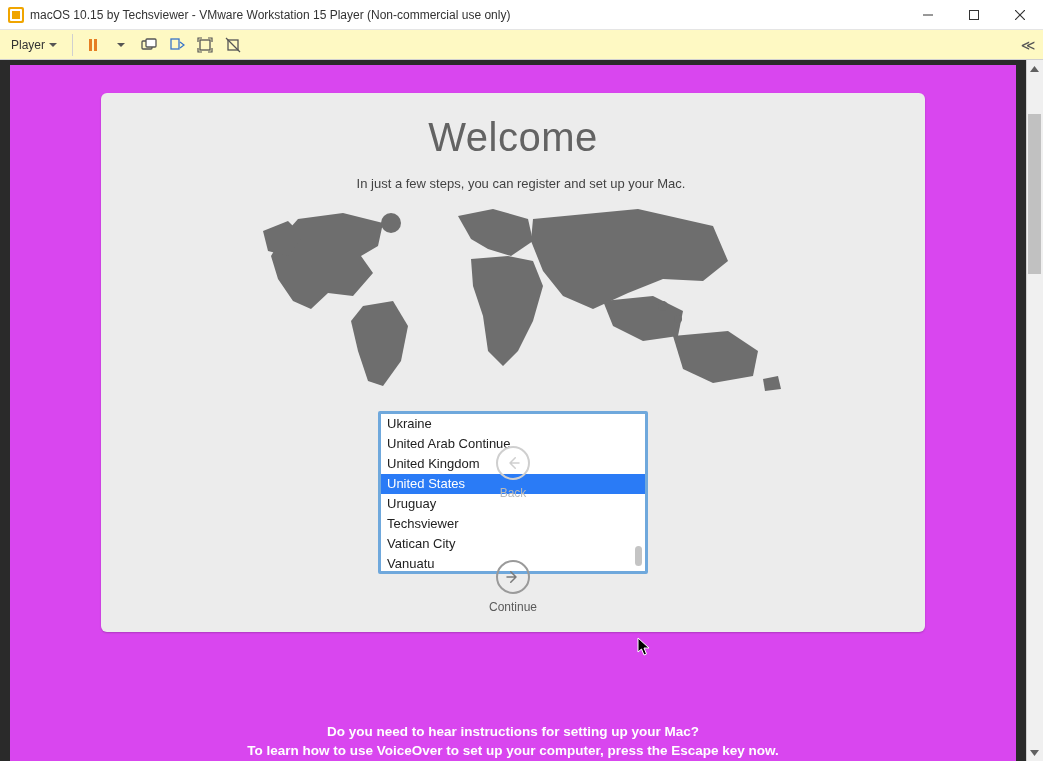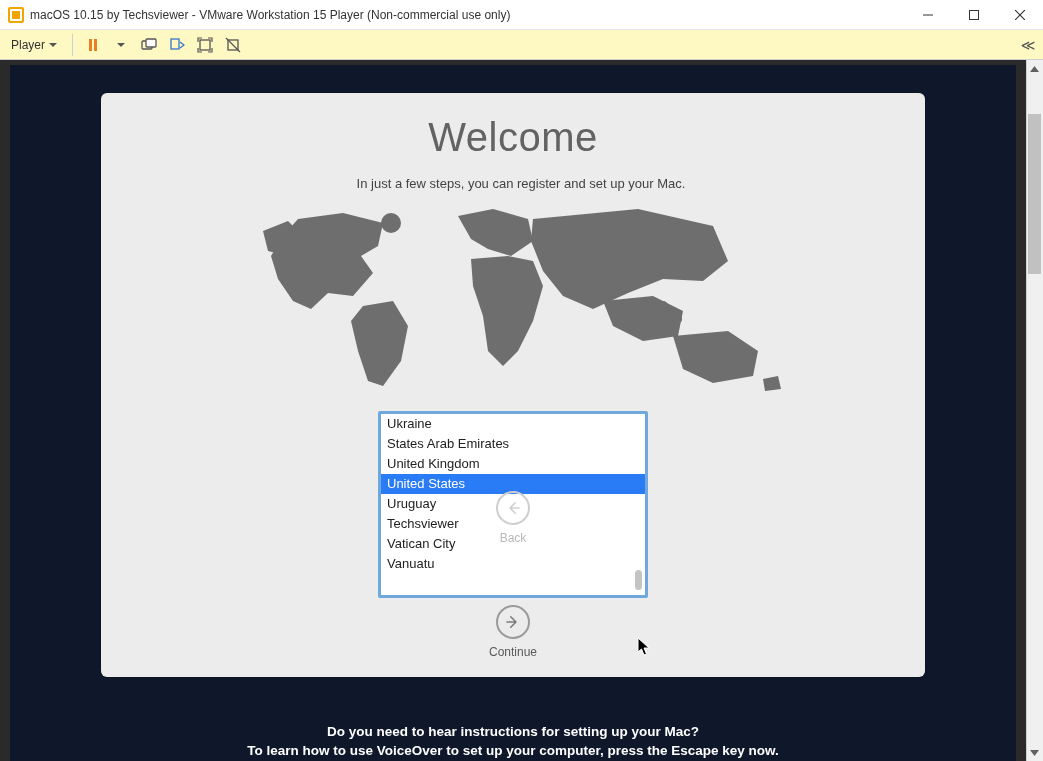--- a/index.html
+++ b/index.html
@@ -35,37 +35,37 @@
   .vm-viewport {
     height: calc(761px - 60px); background: #2a2a2a; position: relative; overflow:hidden;
   }
   .vm-scrollbar-track { position:absolute; right:0; top:0; bottom:0; width:17px; background:#f0f0f0; border-left:1px solid #d0d0d0;}
   .vm-scrollbar-thumb { position:absolute; right:2px; top:54px; width:13px; height:160px; background:#c1c1c1; border-radius:0;}
   .vm-scroll-arrow { position:absolute; right:0; width:17px; height:17px; display:flex; align-items:center; justify-content:center; color:#606060;}
   .vm-scroll-arrow.up { top:0; } .vm-scroll-arrow.down{ bottom:0;}
 
   .vm-inner {
     position:absolute; left:10px; right:27px; top:5px; bottom:0;
-    background:#0f172a; display:flex; flex-direction:column; align-items:center;
+    background:#d946ef; display:flex; flex-direction:column; align-items:center;gap:45px;
   }
 
   
   .setup-card {
     margin-top: 28px; width: 824px; height: 600px; background:#ececec;
     border-radius:6px; box-shadow:0 1px 2px rgba(0,0,0,.2);
     display:flex; flex-direction:column; align-items:center; position:relative;
   }
   .welcome-title { font-size:40px; font-weight:400; color:#636363; margin-top:22px; letter-spacing:.5px;}
   .welcome-sub { font-size:13px; color:#434343; margin-top:16px;padding-left:16px; }
 
   .world-map { width: 560px; height: 200px; margin-top: 10px; }
   .world-map svg { width:100%; height:100%; }
 
   .country-list-box {
-    margin-top: 10px; width: 270px; height: 187px; background:#fff;
+    margin-top: 10px; width: 270px; height: 163px; background:#fff;
     border:3px solid #6fa8dc; border-radius:2px; position:relative; overflow:hidden;
   }
   .country-list { list-style:none; width:100%; font-size:13px; color:#222; }
   .country-list li { padding:1px 6px 1px 6px; height:20px; line-height:18px; cursor:default;}
   .country-list li.selected { background:#2a7bf6; color:#fff; }
   .list-scroll-thumb { position:absolute; right:3px; bottom:5px; width:7px; height:20px; background:#c4c4c4; border-radius:4px;}
 
   .nav-row { position:absolute; bottom:18px; left:0; right:0; display:flex; justify-content:center; gap:60px;flex-direction:column;}
   .nav-btn { display:flex; flex-direction:column; align-items:center; gap:6px; font-size:12px; }
   .nav-btn .circle { width:34px; height:34px; border-radius:50%; border:2px solid #9a9a9a; display:flex; align-items:center; justify-content:center;}
@@ -175,21 +175,21 @@
             <circle cx="158" cy="22" r="10"></circle>
             <circle cx="430" cy="105" r="5"></circle>
             <circle cx="445" cy="118" r="4"></circle>
           </g>
         </svg>
       </div>
 
       <div class="country-list-box">
         <ul class="country-list" id="country-ul">
             <li>Ukraine</li>
-            <li>States Arab Emirates</li>
+            <li>United Arab Continue</li>
             <li>United Kingdom</li>
             <li class="selected">United States</li>
             <li>Uruguay</li>
             <li>Techsviewer</li>
             <li>Vatican City</li>
             <li>Vanuatu</li>
           </ul>
         <div class="list-scroll-thumb"></div>
       </div>
 

